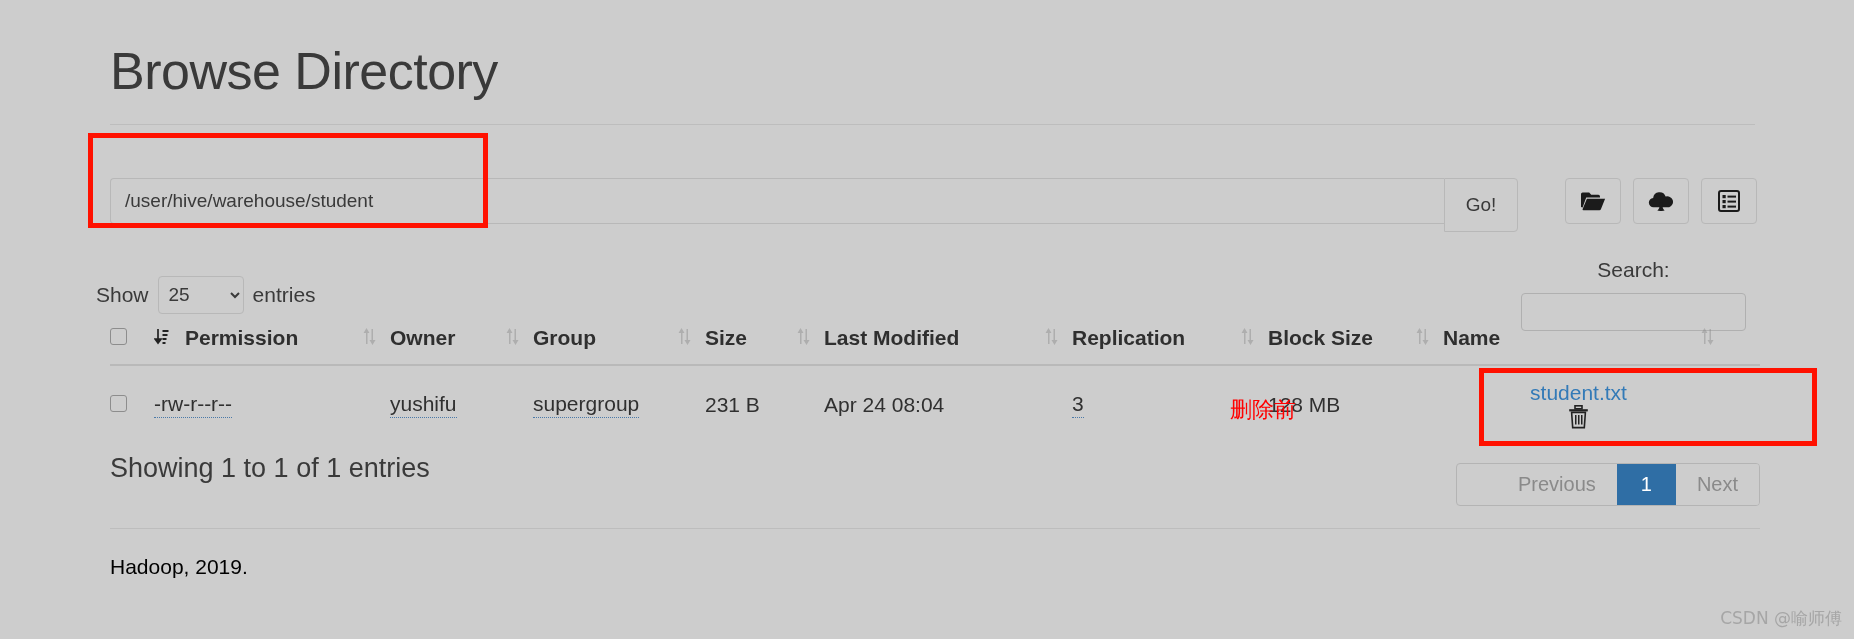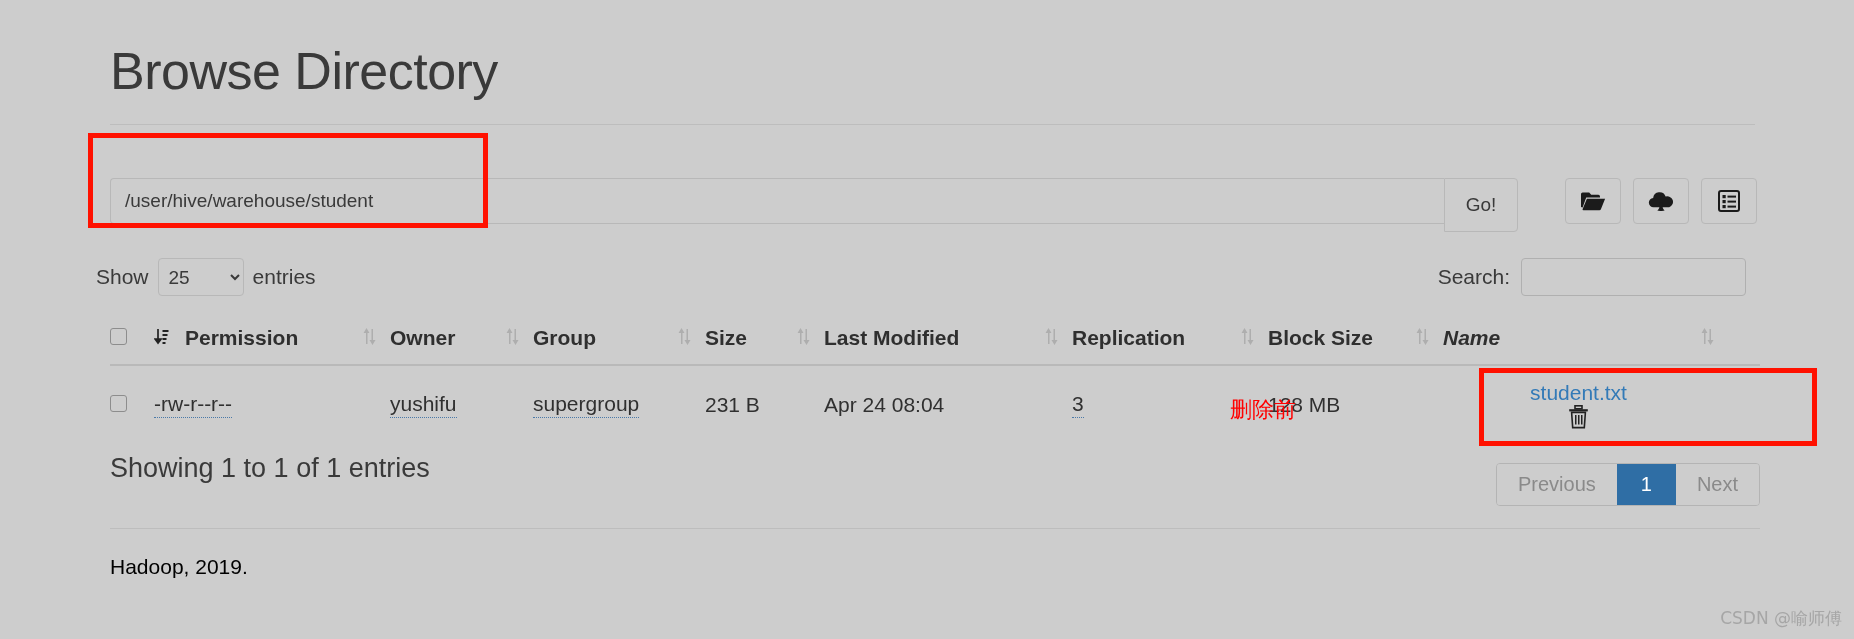--- a/index.html
+++ b/index.html
@@ -134,20 +134,21 @@
     background: #cdcdcd;
     font-family: "Liberation Sans", sans-serif;
     font-size: 19px;
     color: #3a3a3a;
     padding: 0 6px;
   }
   .search-wrap {
     display: flex;
     align-items: center;
     gap: 11px;
+    flex-direction: column;
   }
   .search-input {
     width: 225px;
     height: 38px;
     box-sizing: border-box;
     border: 1px solid #b0b0b0;
     border-radius: 4px;
     background: #cdcdcd;
     font-family: "Liberation Sans", sans-serif;
     font-size: 18px;
@@ -248,20 +249,21 @@
   .showing-info {
     font-size: 27px;
     color: #3a3a3a;
   }
   .pagination {
     display: flex;
     border: 1px solid #b4b4b4;
     border-radius: 4px;
     overflow: hidden;
     margin-top: 10px;
+    padding-left: 40px;
   }
   .page-btn {
     padding: 9px 21px;
     font-size: 20px;
     color: #8a8a8a;
     background: #cdcdcd;
     cursor: pointer;
     border: none;
     font-family: "Liberation Sans", sans-serif;
   }
@@ -475,21 +477,21 @@
             <span class="sort-icon">
               <svg width="13" height="17" viewBox="0 0 13 17">
                   <path d="M3.5 0l3 5h-6zM9.5 17l-3-5h6z" fill="#8a8a8a"></path>
                   <rect x="3" y="4" width="1.5" height="12" fill="#8a8a8a"></rect>
                   <rect x="8.5" y="1" width="1.5" height="12" fill="#8a8a8a"></rect>
                 </svg>
             </span>
           </div>
         </th>
         <th>
-          <div class="th-inner" style="padding-right:46px;font-style:italic;">
+          <div class="th-inner" style="padding-right:46px;">
             <span>Name</span>
             <span class="sort-icon">
               <svg width="13" height="17" viewBox="0 0 13 17">
                   <path d="M3.5 0l3 5h-6zM9.5 17l-3-5h6z" fill="#8a8a8a"></path>
                   <rect x="3" y="4" width="1.5" height="12" fill="#8a8a8a"></rect>
                   <rect x="8.5" y="1" width="1.5" height="12" fill="#8a8a8a"></rect>
                 </svg>
             </span>
           </div>
         </th>

